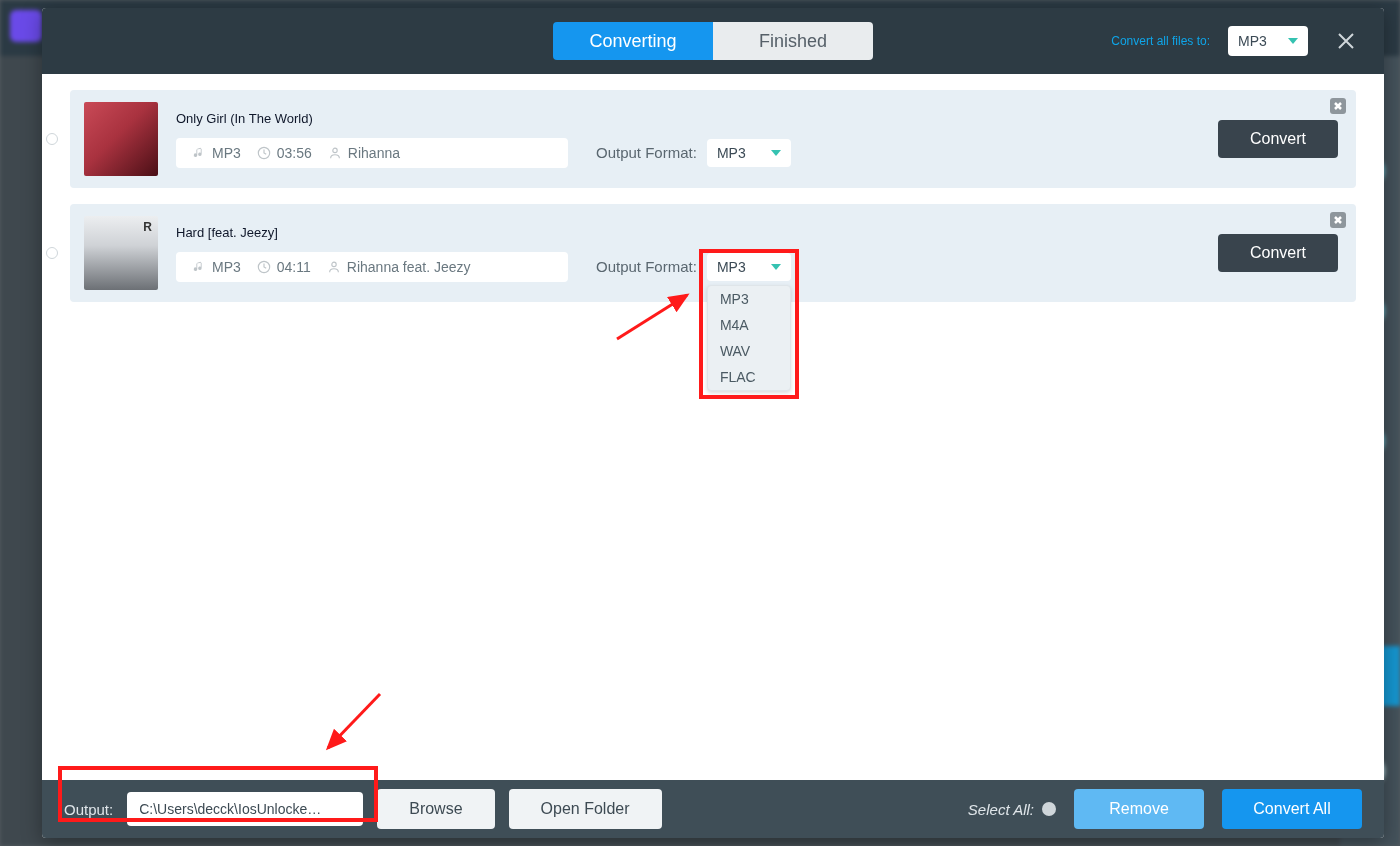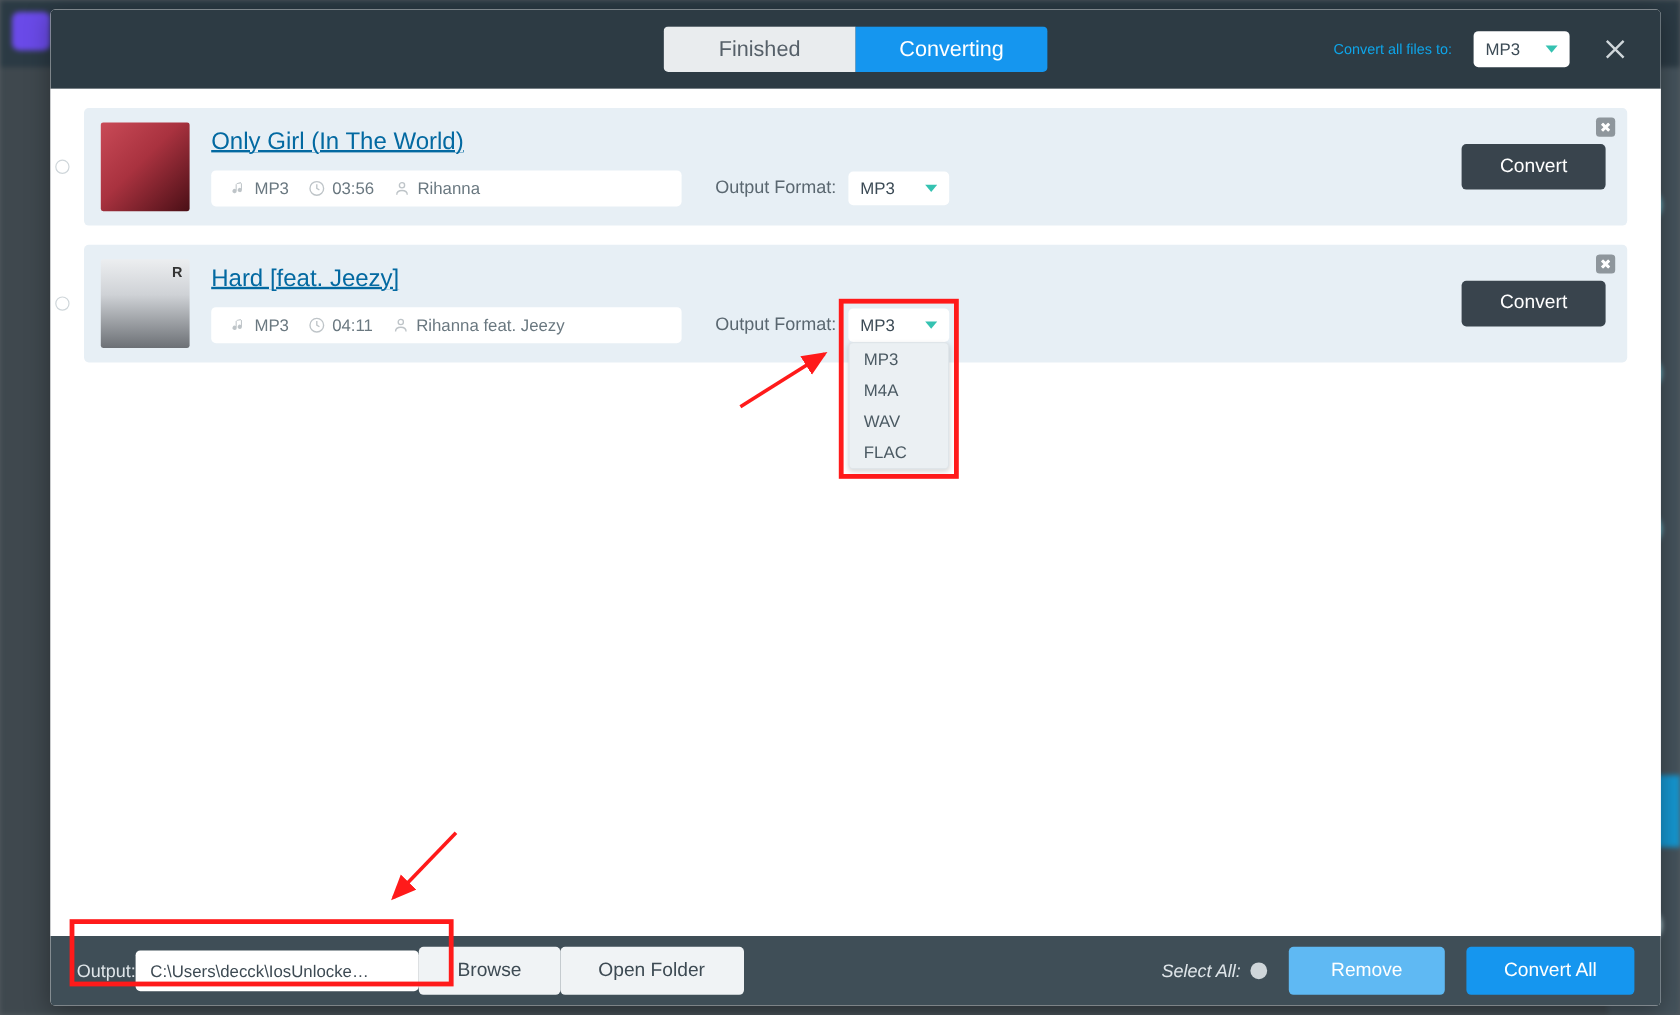--- a/index.html
+++ b/index.html
@@ -100,21 +100,21 @@
   }
   .track .art {
     width: 74px; height: 74px; background:#888; border-radius:2px; flex-shrink:0;
   }
   .art.art1 { background: linear-gradient(135deg,#c94a57 0%, #a9323f 45%, #4a0f16 100%); }
   .art.art2 { background: linear-gradient(180deg,#eceef0 0%, #cfd2d6 40%, #6c7075 100%); position:relative; }
   .art.art2::after{ content:"R"; position:absolute; top:4px; right:6px; font-size:12px; font-weight:600; color:#333;}
   .track-mid {
     flex: 1; display:flex; flex-direction:column; gap:12px; margin-left:18px;
   }
-  .track-title { font-size: 20px; color:#0369a1; font-weight:400;text-decoration:underline; }
+  .track-title { font-size: 13px; color:#0f172a; font-weight:400; }
   .meta-bar {
     display:flex; align-items:center;
   }
   .meta-pill {
     background:#fff; border-radius:4px; height:30px;
     display:flex; align-items:center; gap:16px;
     padding: 0 16px;
     width: 392px;
   }
   .meta-item { display:flex; align-items:center; gap:6px; font-size:14px; color:#6a7880; }
@@ -160,21 +160,21 @@
 
   
   .anno-box {
     position:absolute; border:4px solid #ff1a1a; pointer-events:none; z-index:30;
   }
   .anno-arrow { position:absolute; z-index:30; pointer-events:none; }
 
   
   .footer {
     height: 58px; background:#3f4e57;
-    display:flex; align-items:center; padding:0 22px; 
+    display:flex; align-items:center; padding:0 22px; gap:14px;
   }
   .out-label { color:#dfe5e9; font-size:15px; }
   .out-path {
     background:#fff; border-radius:4px; height:34px; width:236px;
     display:flex; align-items:center; padding:0 12px;
     font-size:14px; color:#3d4a53;
     overflow:hidden; white-space:nowrap; text-overflow:ellipsis;
   }
   .f-btn {
     background:#f0f3f5; border:none; border-radius:4px; height:40px;
@@ -206,22 +206,22 @@
     <div class="bg-right-dot" style="top:370px"></div>
     <div class="bg-right-highlight"></div>
     <div class="bg-right-dot" style="top:700px; background:#b7d5db;"></div>
   </div>
 </div>
 
 <div class="modal">
 
   <div class="header">
     <div class="tabs">
+      <div class="tab active">Converting</div>
       <div class="tab">Finished</div>
-      <div class="tab active">Converting</div>
     </div>
     <div class="header-right">
       <span class="convert-all-label">Convert all files to:</span>
       <div class="header-select">
         <span>MP3</span>
         <span class="caret"></span>
       </div>
       <div class="close-x">
         <svg viewBox="0 0 18 18">
             <path d="M2 2 L16 16 M16 2 L2 16" fill="none"></path>

